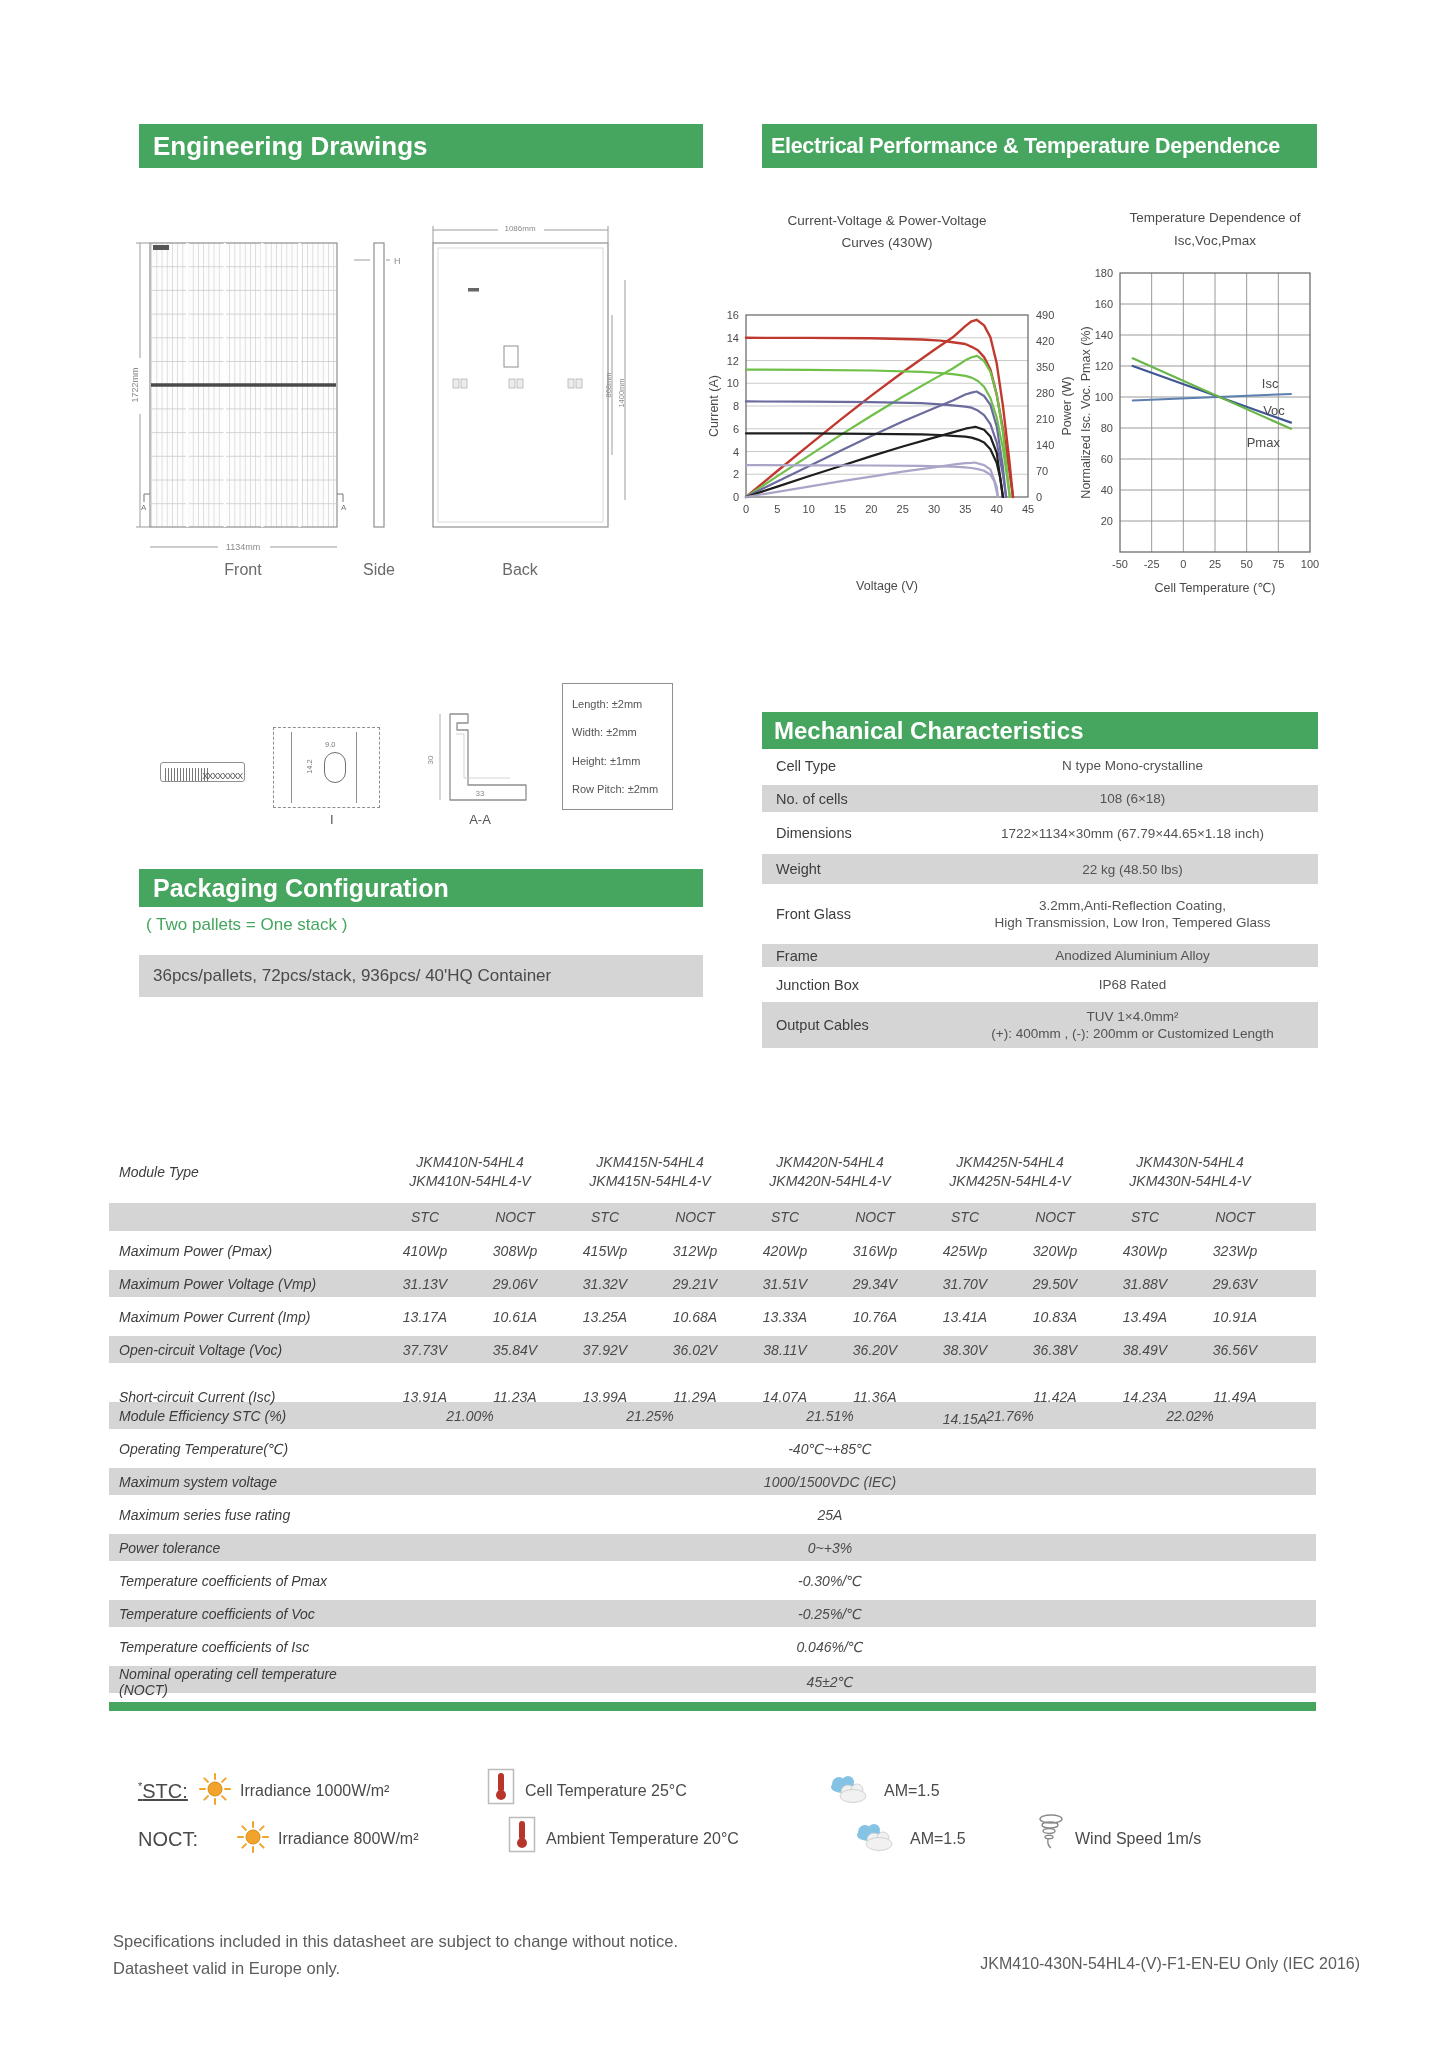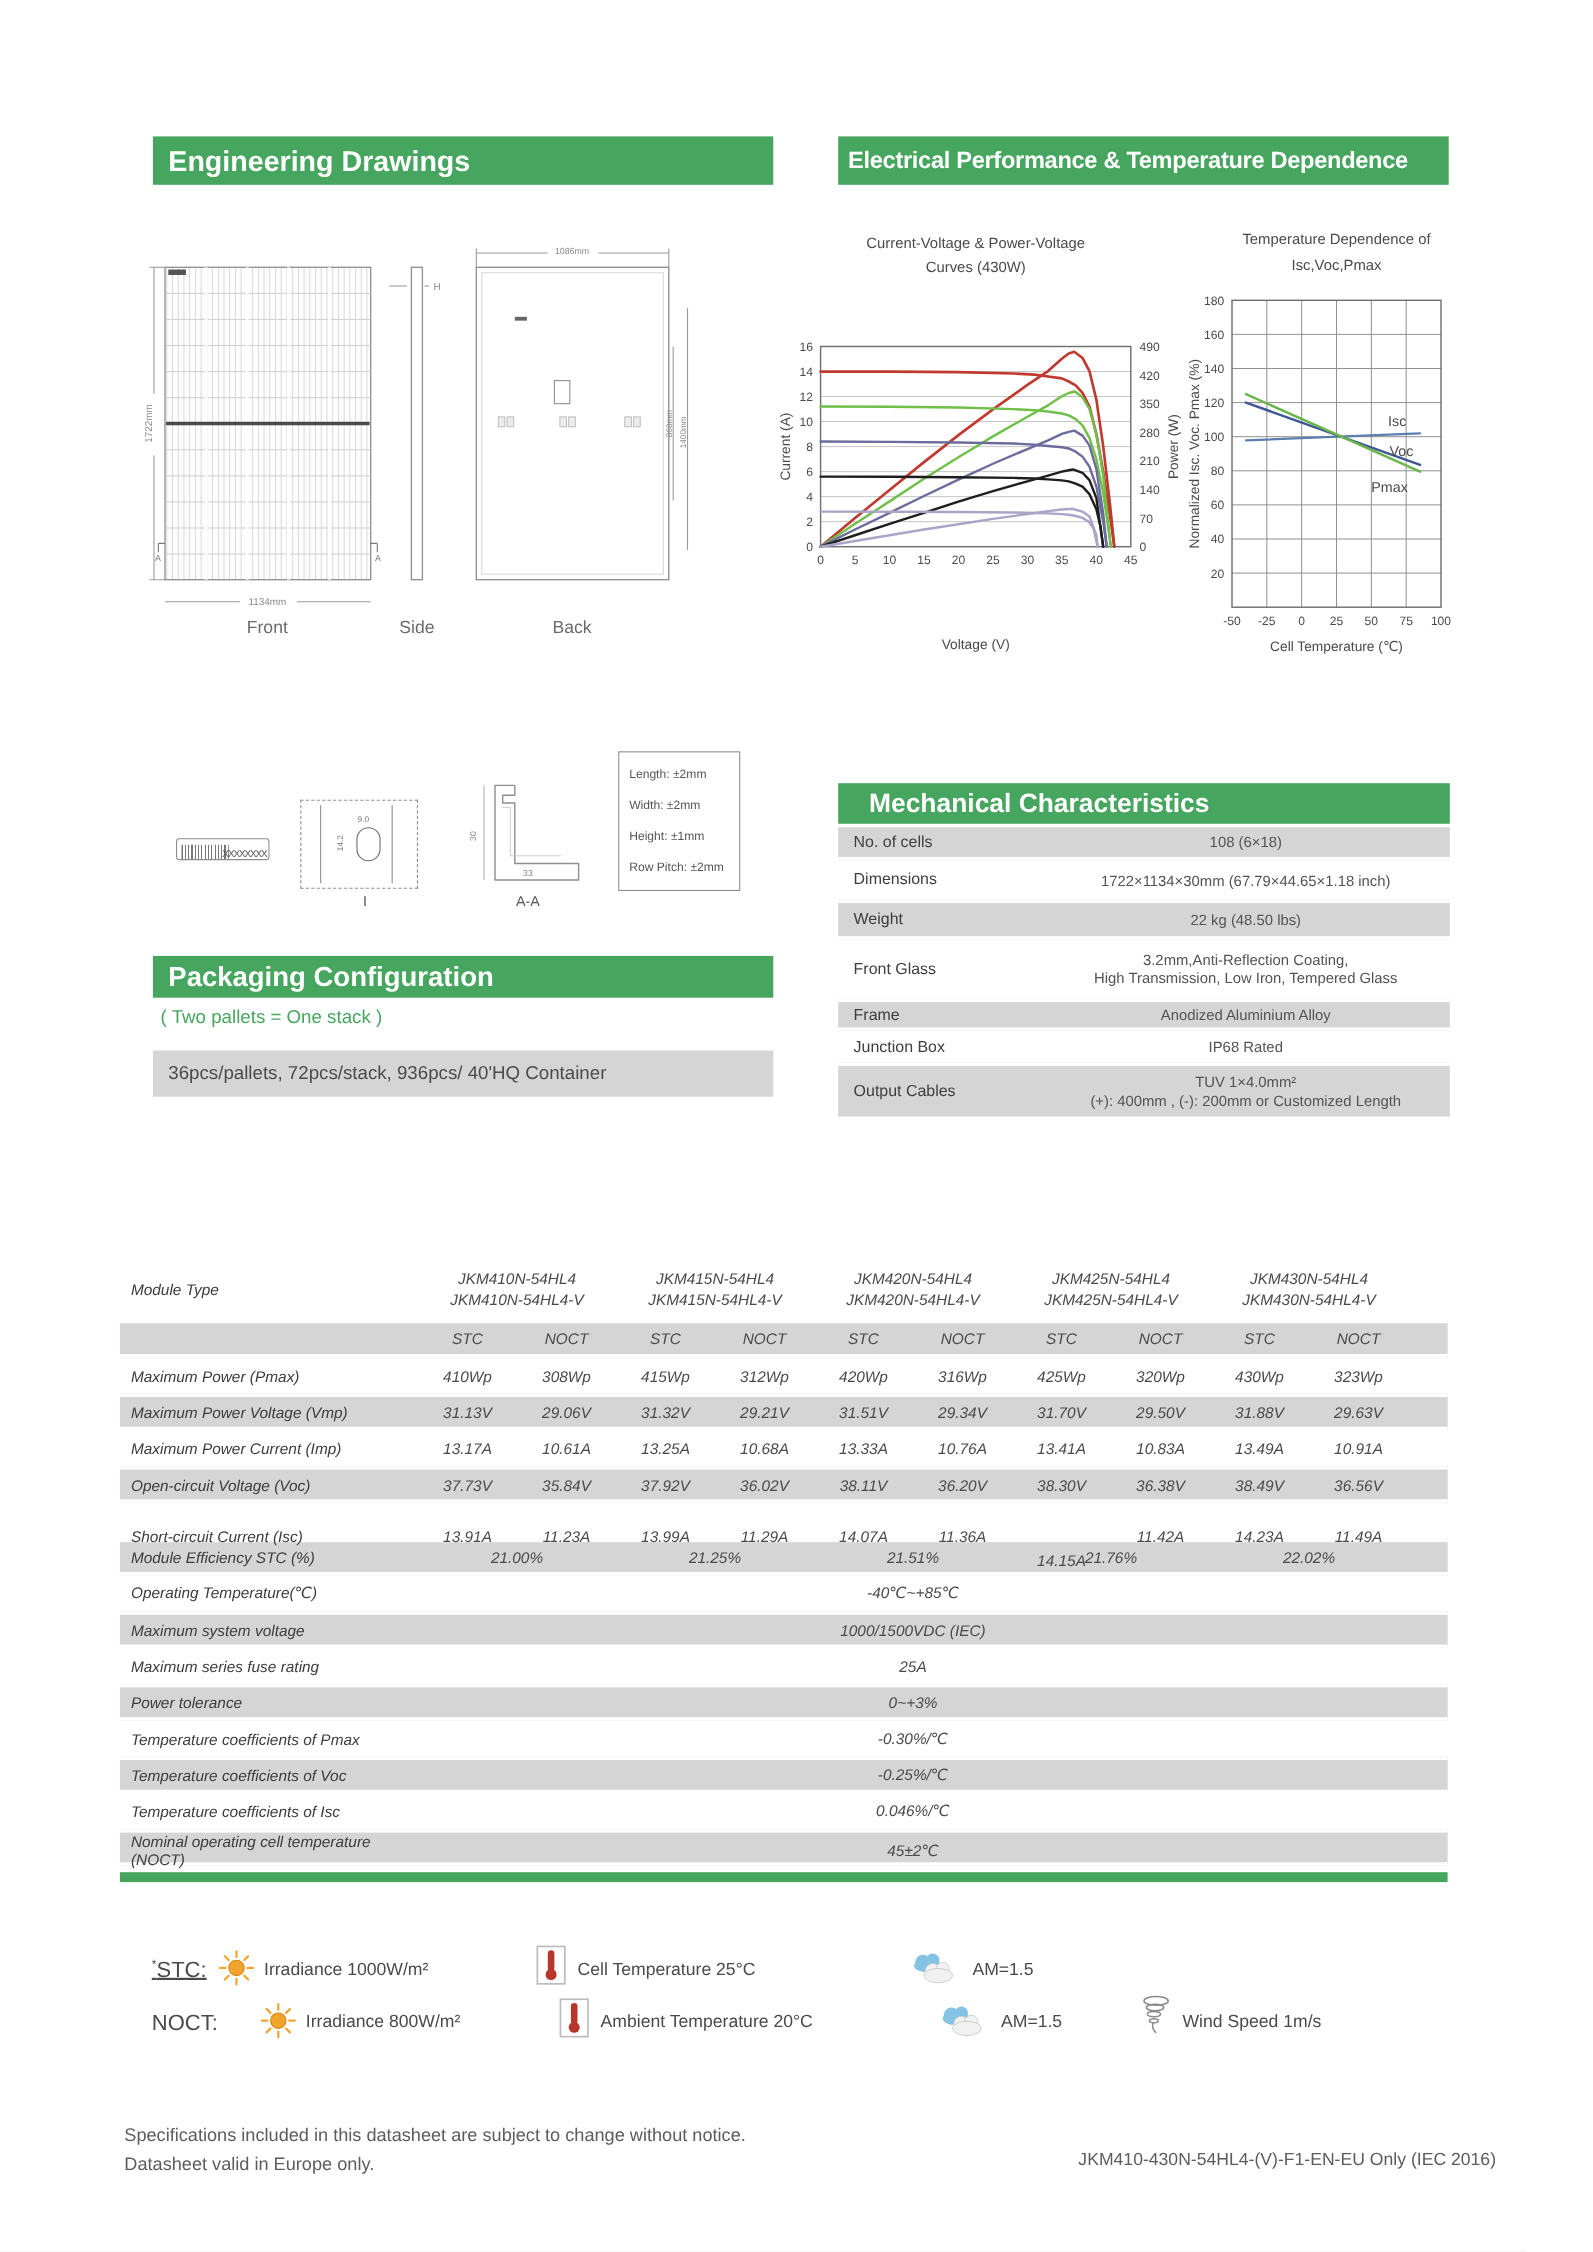--- a/index.html
+++ b/index.html
@@ -3,21 +3,21 @@
 <meta charset="utf-8">
 <style>
   html,body{margin:0;padding:0;background:#e8e8e8;}
   *{box-sizing:border-box;}
   .page{position:relative;width:1448px;height:2047px;background:#fff;margin:0 auto;
         font-family:"Liberation Sans","DejaVu Sans",sans-serif;color:#4a4a4a;overflow:hidden;}
   .abs{position:absolute;}
   .greenbar{background:var(--green,#46a55e);color:#fff;font-weight:bold;display:flex;align-items:center;}
   .bar-eng{left:139px;top:124px;width:564px;height:44px;font-size:26px;padding-left:14px;}
   .bar-elec{left:762px;top:124px;width:555px;height:44px;font-size:21.5px;padding-left:9px;letter-spacing:-0.3px;}
-  .bar-mech{left:762px;top:712px;width:556px;height:37px;font-size:24px;padding-left:28px;}
+  .bar-mech{left:762px;top:712px;width:556px;height:37px;font-size:24px;padding-left:12px;}
   .bar-pack{left:139px;top:869px;width:564px;height:38px;font-size:25px;padding-left:14px;}
   .bar-spec{left:109px;top:1098px;width:1207px;height:45px;font-size:27px;padding-left:18px;}
   svg text{font-family:"Liberation Sans","DejaVu Sans",sans-serif;}
   
   .mech-table{left:762px;top:749px;width:556px;}
   .mech-row{display:flex;width:100%;}
   .mech-row.shade{background:#d5d5d5;border-top:3px solid #fff;border-bottom:3px solid #fff;}
   .mech-label{width:185px;padding-left:14px;display:flex;align-items:center;font-size:14.5px;color:#3d3d3d;}
   .mech-val{flex:1;display:flex;flex-direction:column;justify-content:center;text-align:center;font-size:13.5px;color:#535353;line-height:17px;}
   
@@ -263,20 +263,26 @@
     <line x1="22" y1="14" x2="22" y2="100" stroke="#9b9b9b" stroke-width="0.8"></line>
     <text x="15" y="60" font-size="8" fill="#8a8a8a" text-anchor="middle" transform="rotate(-90 15 60)">30</text>
     <text x="62" y="96" font-size="8" fill="#8a8a8a" text-anchor="middle">33</text>
     <text x="62" y="124" font-size="13" fill="#555" text-anchor="middle">A-A</text>
   </svg>
 
   <div class="abs greenbar bar-mech">
       <span>Mechanical Characteristics</span>
     </div>
   <div class="abs mech-table" id="mech-table">
+      <div class="mech-row" style="height: 33px;">
+        <div class="mech-label">Cell  Type</div>
+        <div class="mech-val">
+          <div>N type Mono-crystalline</div>
+        </div>
+      </div>
       <div class="mech-row shade" style="height: 33px;">
         <div class="mech-label">No. of cells</div>
         <div class="mech-val">
           <div>108 (6×18)</div>
         </div>
       </div>
       <div class="mech-row" style="height: 36px;">
         <div class="mech-label">Dimensions</div>
         <div class="mech-val">
           <div>1722×1134×30mm (67.79×44.65×1.18 inch)</div>

